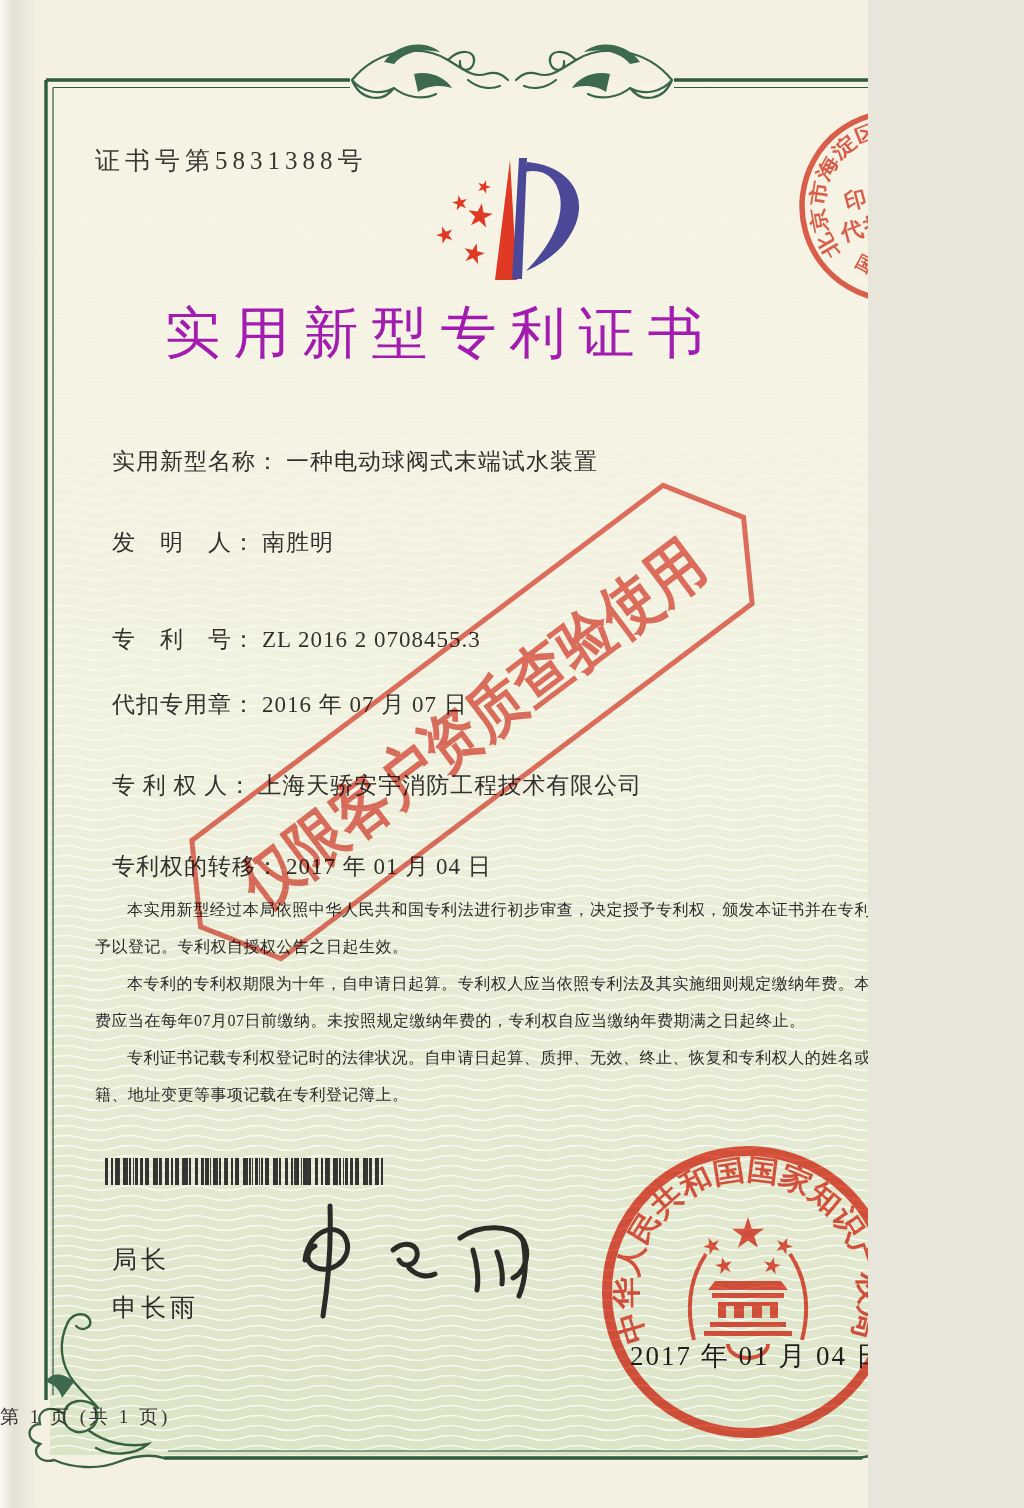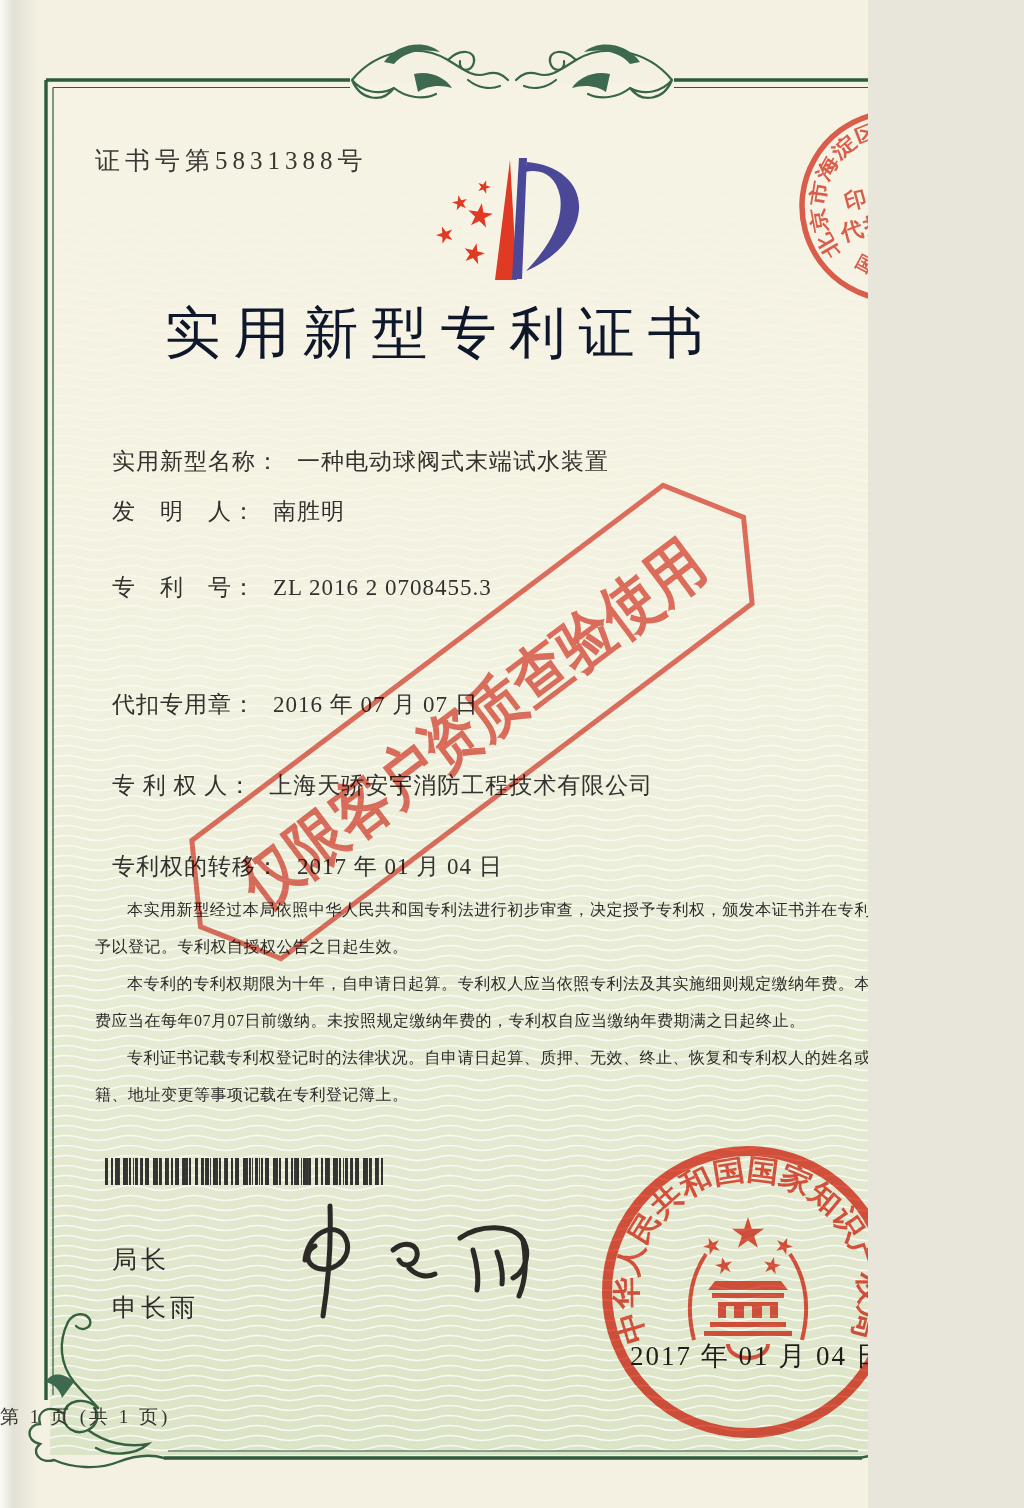--- a/index.html
+++ b/index.html
@@ -6,24 +6,24 @@
   .page{position:relative;width:868px;height:1508px;background:#f4f1e2;overflow:hidden;
         font-family:"Liberation Serif","DejaVu Serif",serif;color:#2e2c29;}
   .abs{position:absolute;}
   .scan-edge{left:0;top:0;width:38px;height:100%;
      background:linear-gradient(90deg,#fbfaf6 0px,#e3e1d5 14px,rgba(227,225,213,0) 38px);z-index:0;}
   .guilloche{left:50px;top:83px;width:928px;height:1372px;z-index:0;}
   .frame-svg{left:0;top:0;width:1024px;height:1508px;z-index:1;pointer-events:none;}
   .cert-no{left:95px;top:144px;font-size:25px;letter-spacing:5px;color:#3a3833;z-index:2;}
   .logo{left:424px;top:146px;width:216px;height:152px;z-index:2;}
   .title{left:0;right:0;top:296px;text-align:center;font-size:56px;letter-spacing:13px;text-indent:13px;
-         color:#0f172a;z-index:2;}
+         color:#a21caf;z-index:2;}
   .field{left:112px;font-size:23px;letter-spacing:1px;color:#33312d;z-index:2;white-space:nowrap;}
-  .field .lab{margin-right:17px;}
-  .f0{top:446px;} .f1{top:496px;} .f2{top:572px;} .f3{top:689px;} .f4{top:770px;font-family:Liberation Serif, serif;} .f5{top:851px;}
+  .field .lab{margin-right:6px;}
+  .f0{top:446px;} .f1{top:527px;} .f2{top:624px;} .f3{top:689px;} .f4{top:770px;font-family:Liberation Serif, serif;} .f5{top:851px;}
   .body-text{left:95px;top:891px;width:842px;z-index:2;}
   .body-text p{margin:0;text-indent:2em;font-size:16px;line-height:37px;text-align:justify;
                letter-spacing:.5px;color:#2d2b28;}
   .barcode{left:105px;top:1158px;width:280px;height:27px;opacity:.9;z-index:2;
      background:
        repeating-linear-gradient(90deg,#1e1e1e 0 2px,transparent 2px 6px),
        repeating-linear-gradient(90deg,#232323 0 3px,transparent 3px 10px),
        repeating-linear-gradient(90deg,#2a2a2a 0 1.5px,transparent 1.5px 7px);}
   .officer-title{left:112px;top:1243px;font-size:25px;letter-spacing:4px;z-index:2;
       font-family:Liberation Mono, monospace;color:#2c2c2a;}

